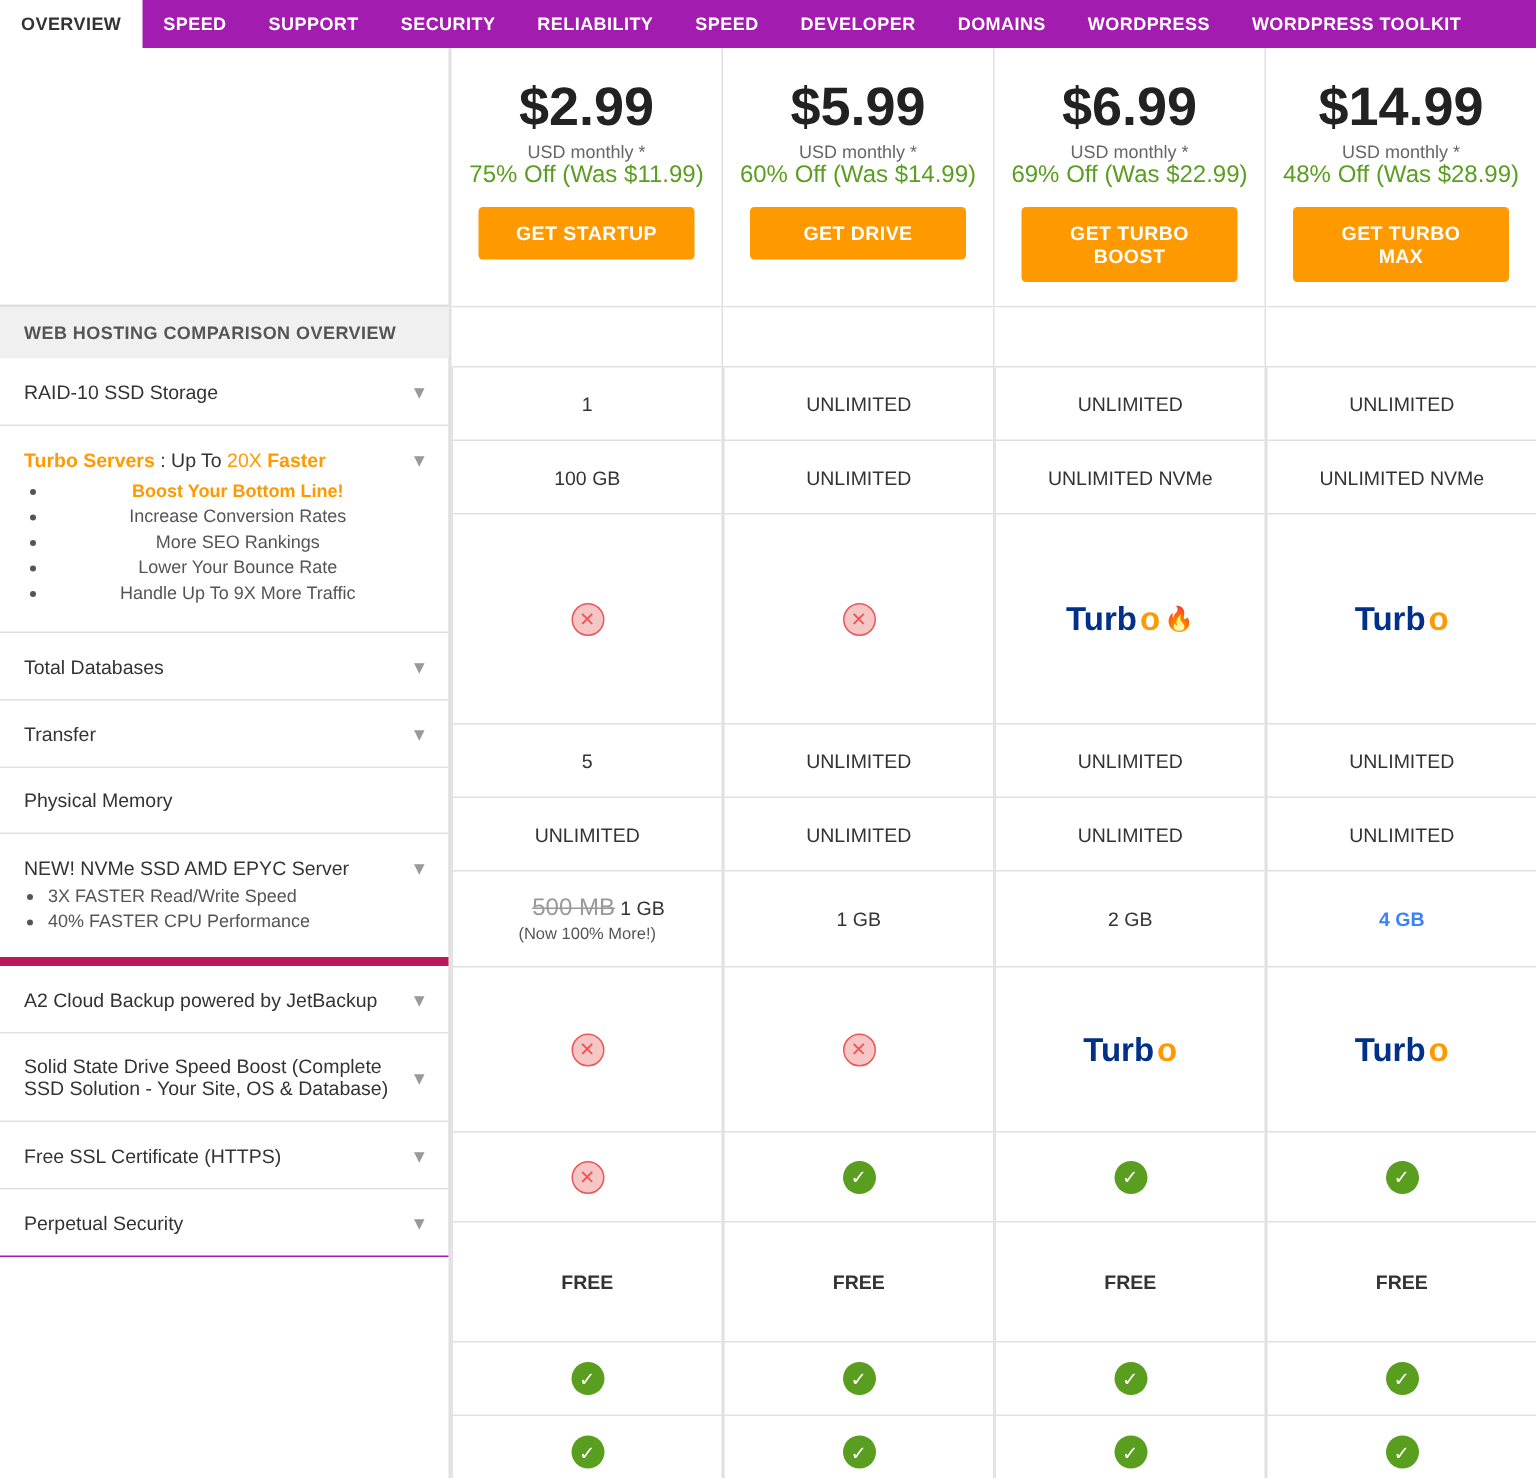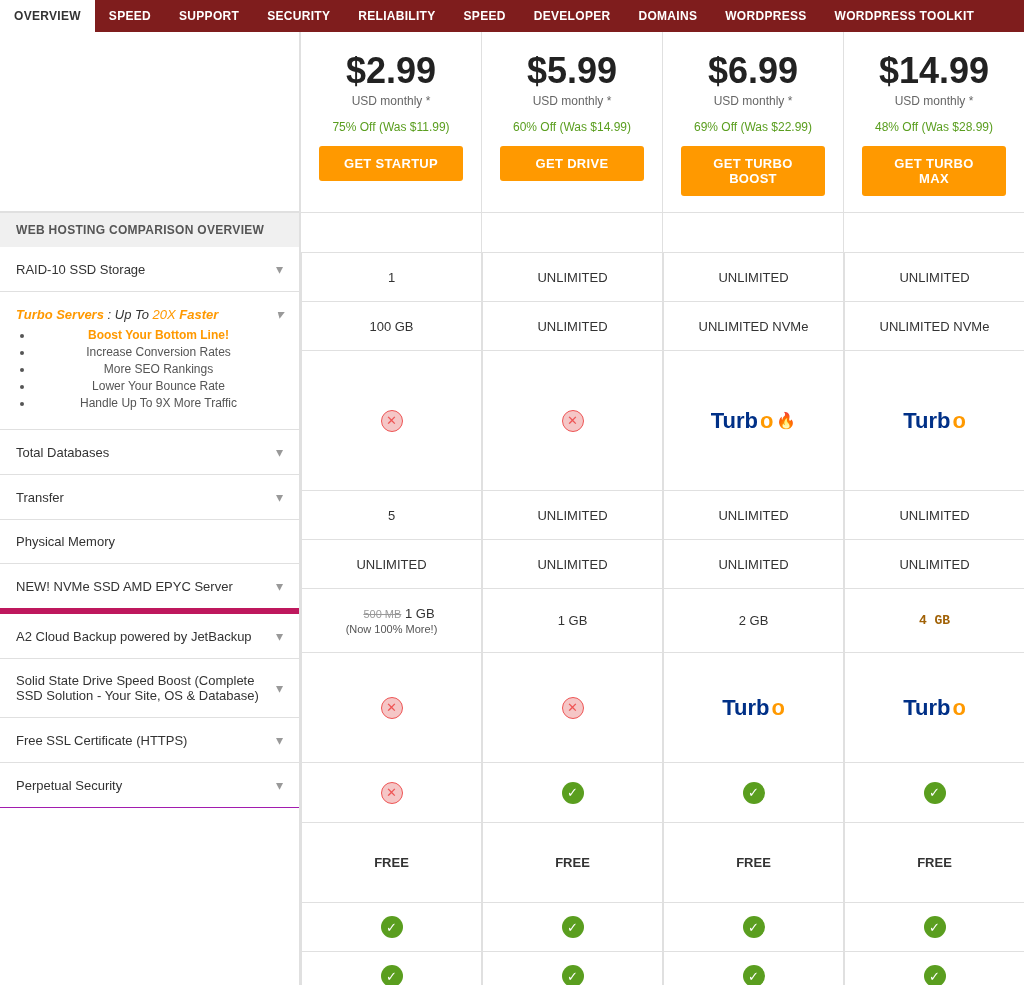--- a/index.html
+++ b/index.html
@@ -1,20 +1,20 @@
 <!DOCTYPE html>
 <html><head>
   <meta charset="utf-8">
   <style>
     * { box-sizing: border-box; margin: 0; padding: 0; }
     body { font-family: Arial, sans-serif; font-size: 13px; background: #f5f5f5; color: #333; }
 
     
     .nav-bar {
-      background: #7f1d1d;
+      background: #a21caf;
       display: flex;
       align-items: center;
       height: 32px;
     }
     .nav-bar a {
       color: #fff;
       text-decoration: none;
       padding: 0 14px;
       height: 32px;
       display: flex;
@@ -49,22 +49,22 @@
       font-weight: bold;
       color: #222;
     }
     .price-period {
       font-size: 12px;
       color: #666;
       margin-top: 2px;
     }
     .price-discount {
       color: #5a9e1f;
-      font-size: 12px;
-      margin-top: 12px;
+      font-size: 16px;
+      margin-top: 0;
     }
     .btn-plan {
       display: inline-block;
       margin-top: 12px;
       padding: 10px 18px;
       background: #f90;
       color: #fff;
       font-size: 13px;
       font-weight: bold;
       border: none;
@@ -172,23 +172,23 @@
       border: 1px solid #e55;
     }
 
     
     .turbo-highlight { color: #f90; font-weight: bold; font-size: 13px; }
     .turbo-link { color: #f90; text-decoration: none; }
     .turbo-list { margin-top: 6px; padding-left: 18px; font-size: 12px; color: #555; }
     .turbo-list li { margin-bottom: 3px; text-align: center; }
     .boost-highlight { color: #f90; font-weight: bold; }
 
-    .strikethrough { text-decoration: line-through; color: #999; font-size: 11px; margin-left: 15px; }
+    .strikethrough { text-decoration: line-through; color: #999; font-size: 16px; margin-left: 15px; }
     .memory-label { font-size: 11px; color: #555; margin-top: 2px; }
-    .orange-val { color: #a16207; font-weight: bold; font-family: Liberation Mono, monospace; }
+    .orange-val { color: #3b82f6; font-weight: bold; }
 
     .free-text { font-size: 13px; color: #333; font-weight: bold; }
 
     
     .nvme-list { margin-top: 4px; padding-left: 16px; font-size: 12px; color: #555; }
     .nvme-list li { margin-bottom: 3px; }
   </style>
 </head>
 <body>
 
@@ -259,21 +259,21 @@
       <div class="cell-label">
         <div class="label-top">
           <span class="label-title">RAID-10 SSD Storage</span>
           <span class="expand-arrow">▾</span>
         </div>
       </div>
     </div>
 
     <div style="border-bottom:1px solid #e0e0e0;">
       <div class="cell-label" style="padding-bottom:16px;">
-        <div class="label-top" style="flex-wrap:wrap;font-style:italic;">
+        <div class="label-top" style="flex-wrap:wrap;">
           <span>
             <span class="turbo-highlight">Turbo Servers</span>
             <span> : Up To </span>
             <a href="#" class="turbo-link">20X</a>
             <span class="turbo-highlight"> Faster</span>
           </span>
           <span class="expand-arrow">▾</span>
         </div>
         <ul class="turbo-list">
           <li><span class="boost-highlight">Boost Your Bottom Line!</span></li>
@@ -310,20 +310,24 @@
         </div>
       </div>
     </div>
 
     <div style="border-bottom:6px solid #be185d;">
       <div class="cell-label" style="padding-bottom:14px;">
         <div class="label-top">
           <span class="label-title">NEW! NVMe SSD AMD EPYC Server</span>
           <span class="expand-arrow">▾</span>
         </div>
+        <ul class="nvme-list">
+          <li>3X FASTER Read/Write Speed</li>
+          <li>40% FASTER CPU Performance</li>
+        </ul>
       </div>
     </div>
 
     <div style="border-bottom:1px solid #e0e0e0;">
       <div class="cell-label">
         <div class="label-top">
           <span class="label-title">A2 Cloud Backup powered by JetBackup</span>
           <span class="expand-arrow">▾</span>
         </div>
       </div>

